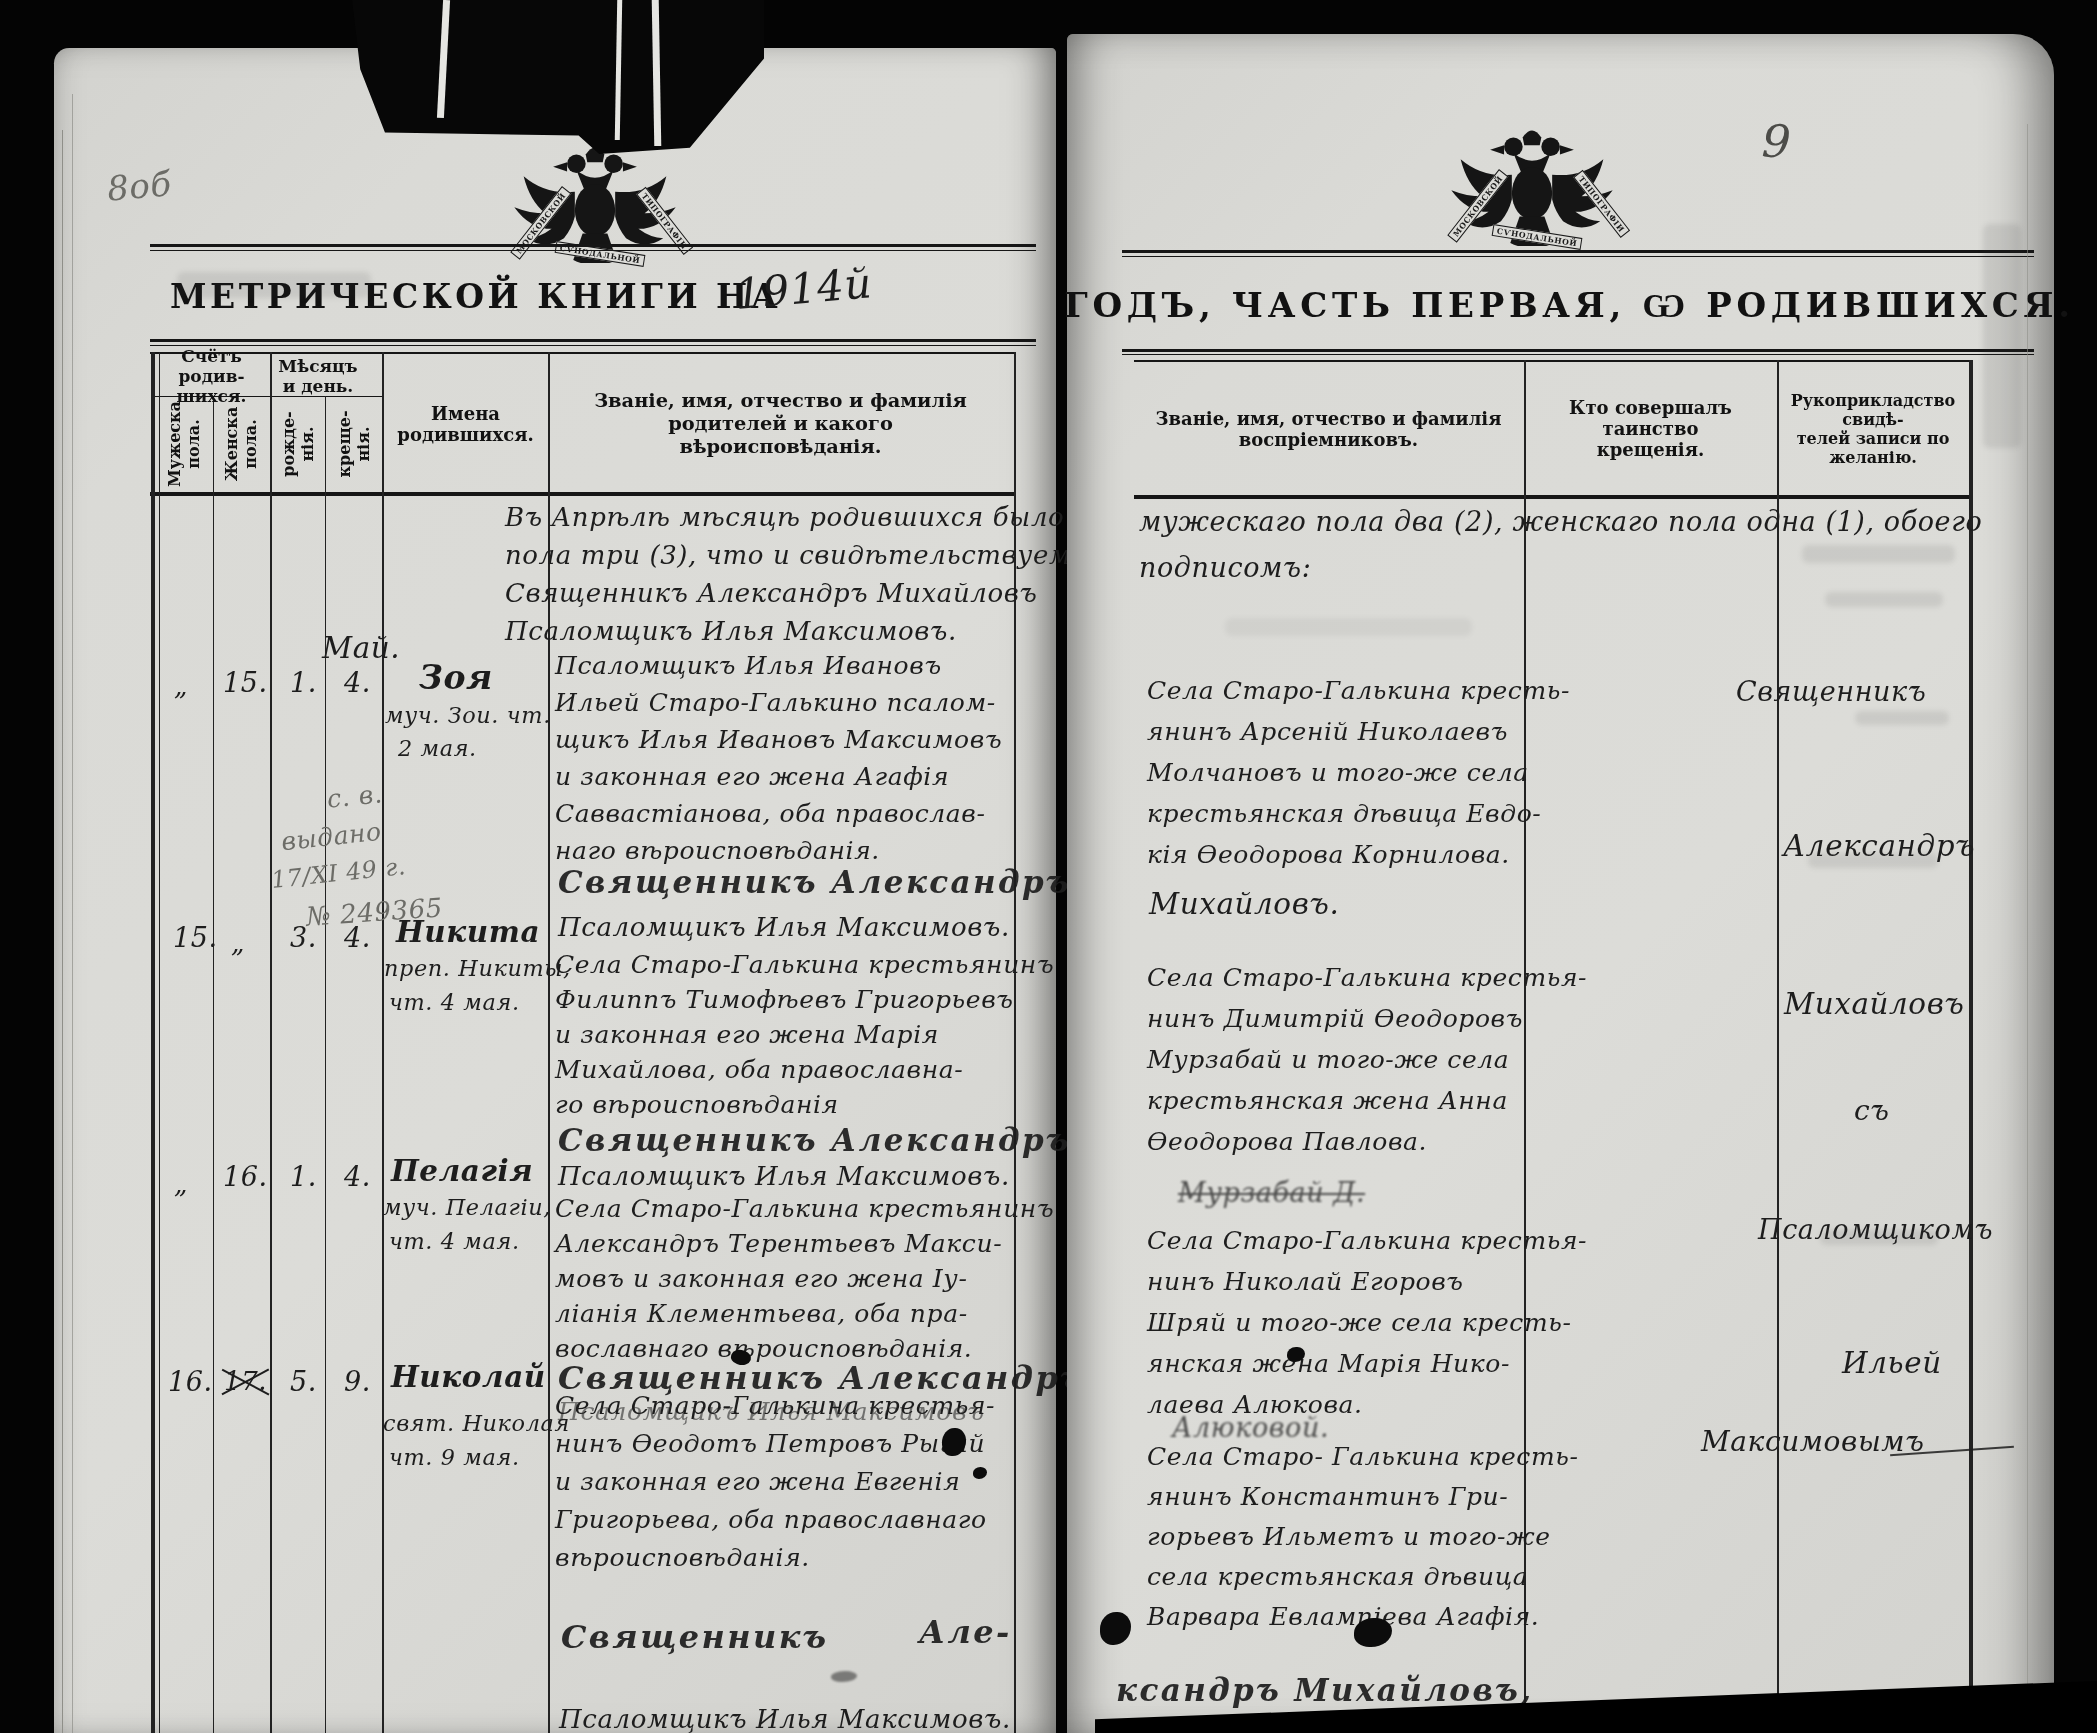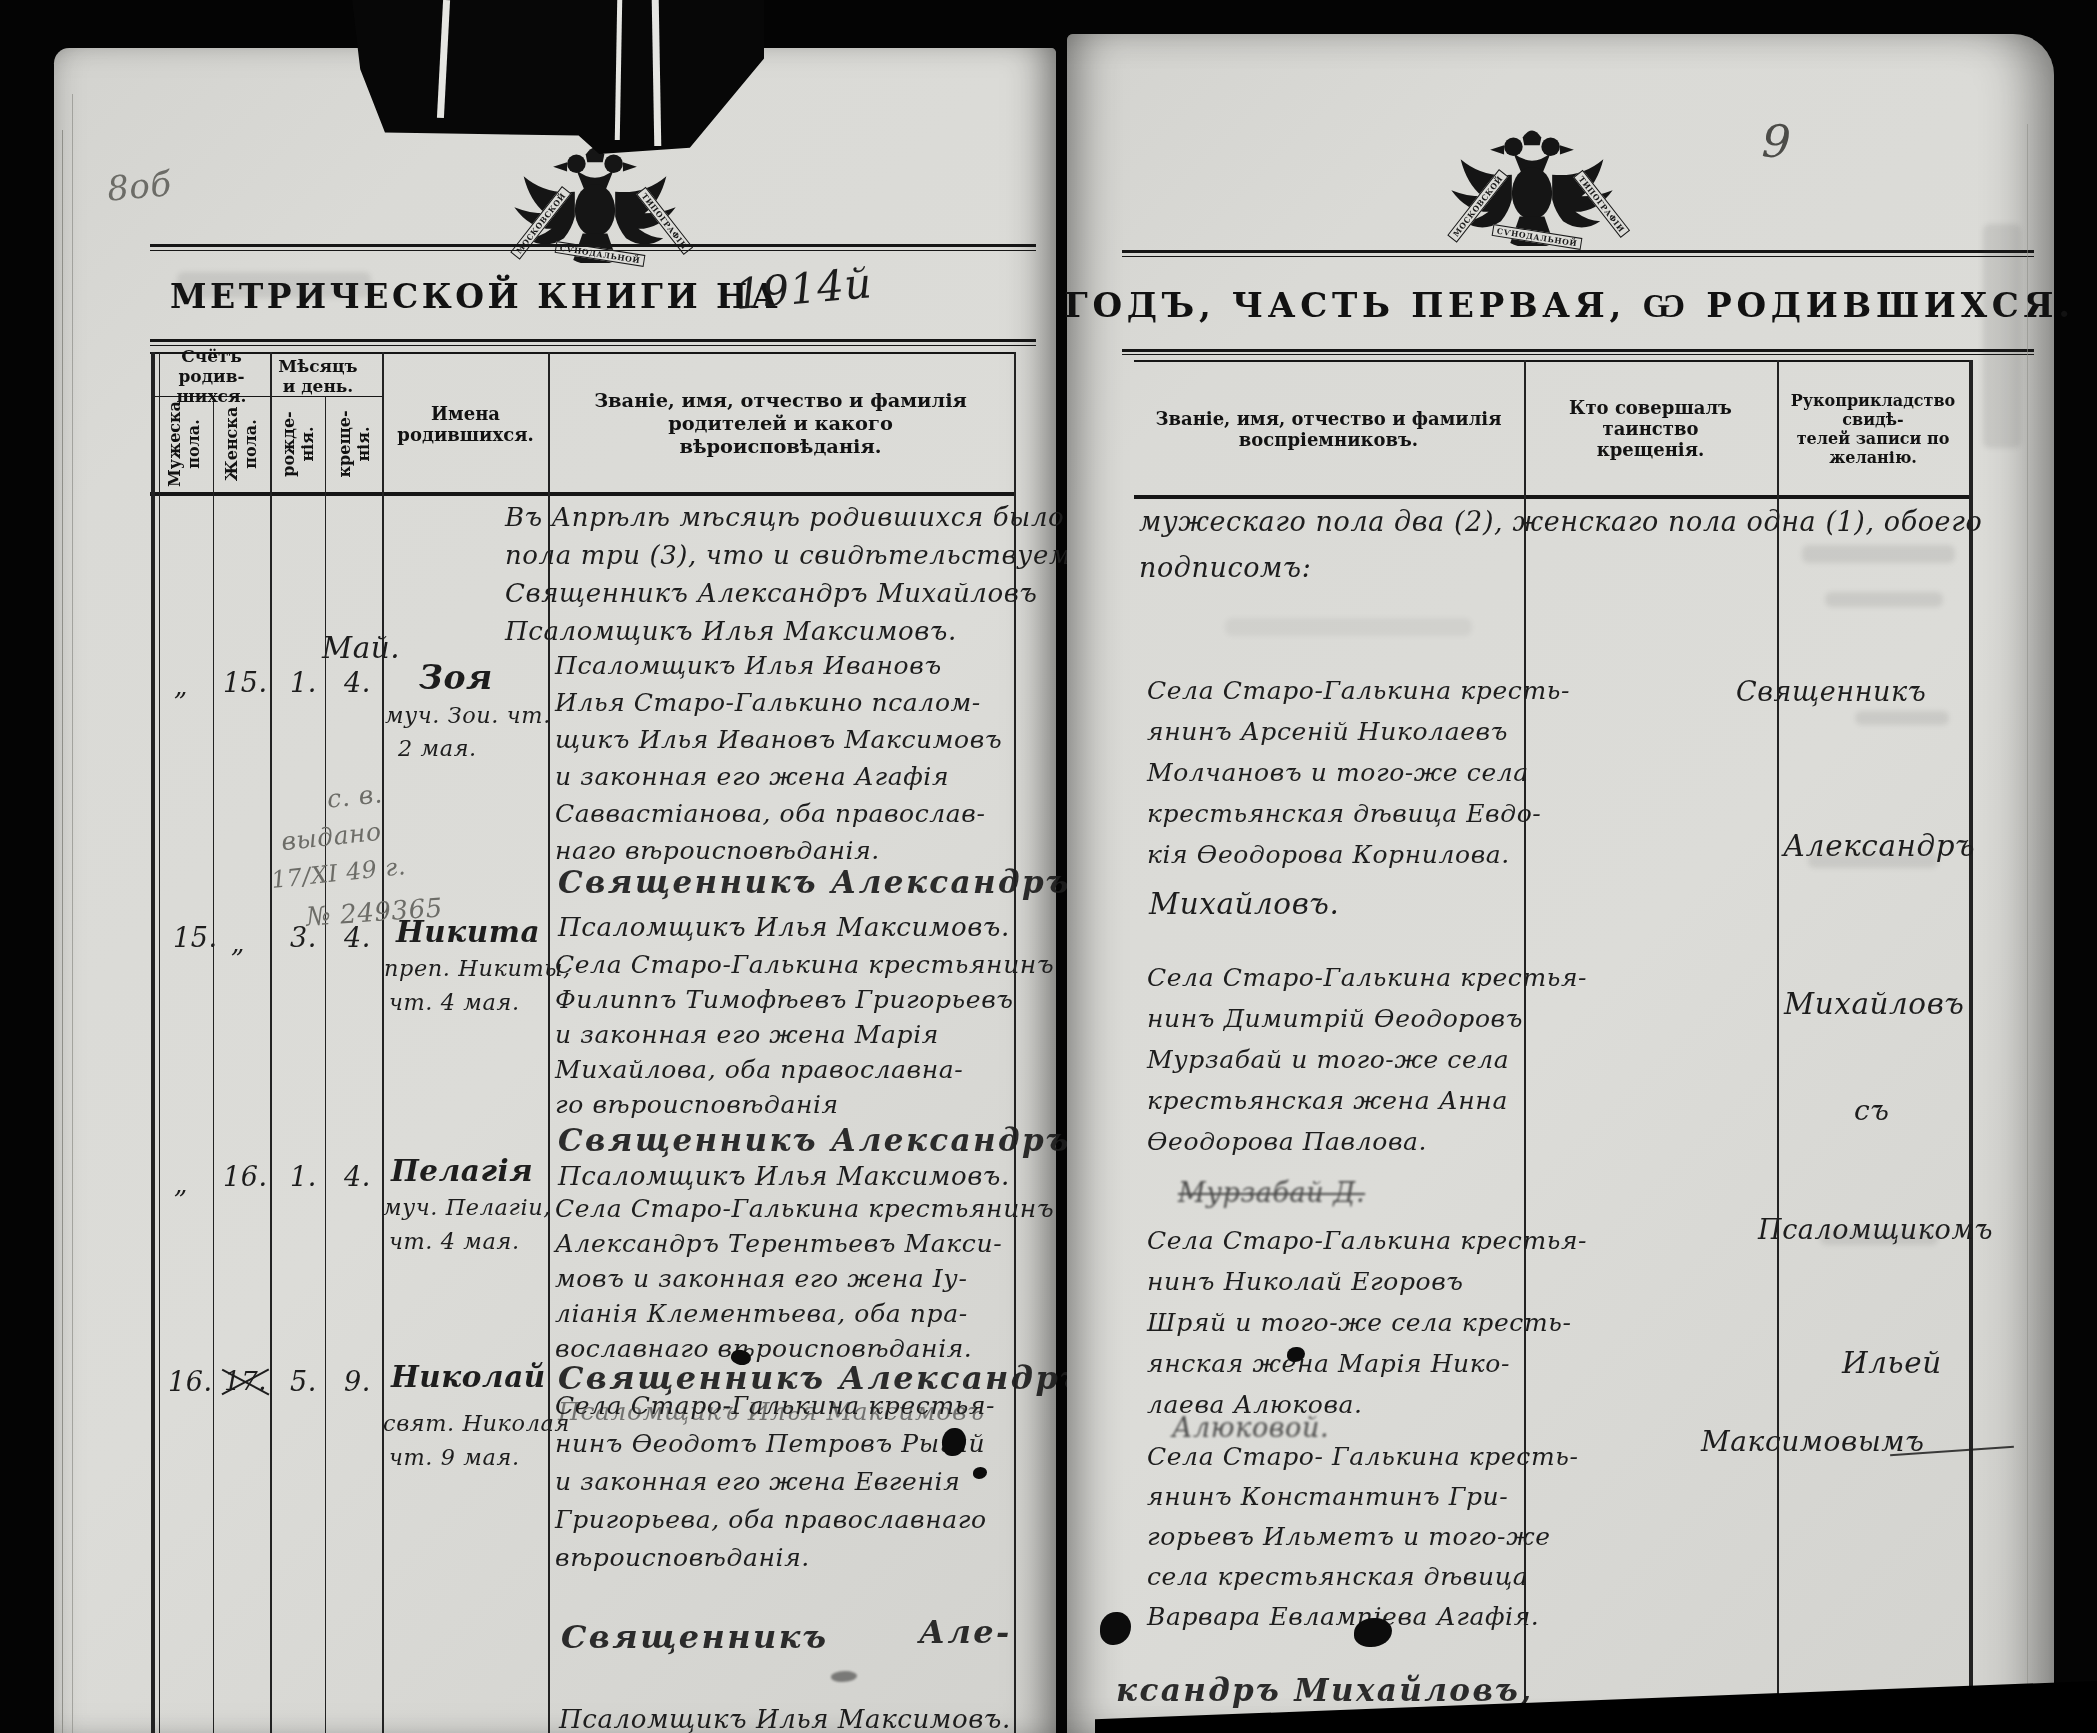--- a/index.html
+++ b/index.html
@@ -129,21 +129,21 @@
   
   <div class="hw num" style="left:174px;top:671px;font-size:26px;">„</div>
   <div class="hw num" style="left:223px;top:667px;font-size:27px;">15.</div>
   <div class="hw num" style="left:290px;top:667px;font-size:27px;">1.</div>
   <div class="hw num" style="left:344px;top:667px;font-size:27px;">4.</div>
   <div class="hw" style="left:419px;top:658px;font-size:33px;font-weight:bold;">Зоя</div>
   <div class="hw" style="left:385px;top:702px;font-size:22.4px;">муч. Зои. чт.</div>
   <div class="hw" style="left:398px;top:735px;font-size:22.4px;">2 мая.</div>
   <div class="hwblock" style="left:555px;top:647px;font-size:25px;--lh:37px;">
       <div>Псаломщикъ Илья Ивановъ</div>
-      <div>Илья Старо-Галькино псалом-</div>
+      <div>Ильей Старо-Галькино псалом-</div>
       <div>щикъ Илья Ивановъ Максимовъ</div>
       <div>и законная его жена Агафія</div>
       <div>Саввастіанова, оба православ-</div>
       <div>наго вѣроисповѣданія.</div>
     </div>
   <div class="hw flourish" style="left:558px;top:864px;font-size:31px;">Священникъ Александръ</div>
   <div class="hw" style="left:558px;top:912px;font-size:26px;">Псаломщикъ Илья Максимовъ.</div>
   
   <div class="hw pencil" style="left:327px;top:782px;font-size:25px;transform:rotate(-6deg);">с. в.</div>
   <div class="hw pencil" style="left:281px;top:822px;font-size:25px;transform:rotate(-6deg);">выдано</div>

